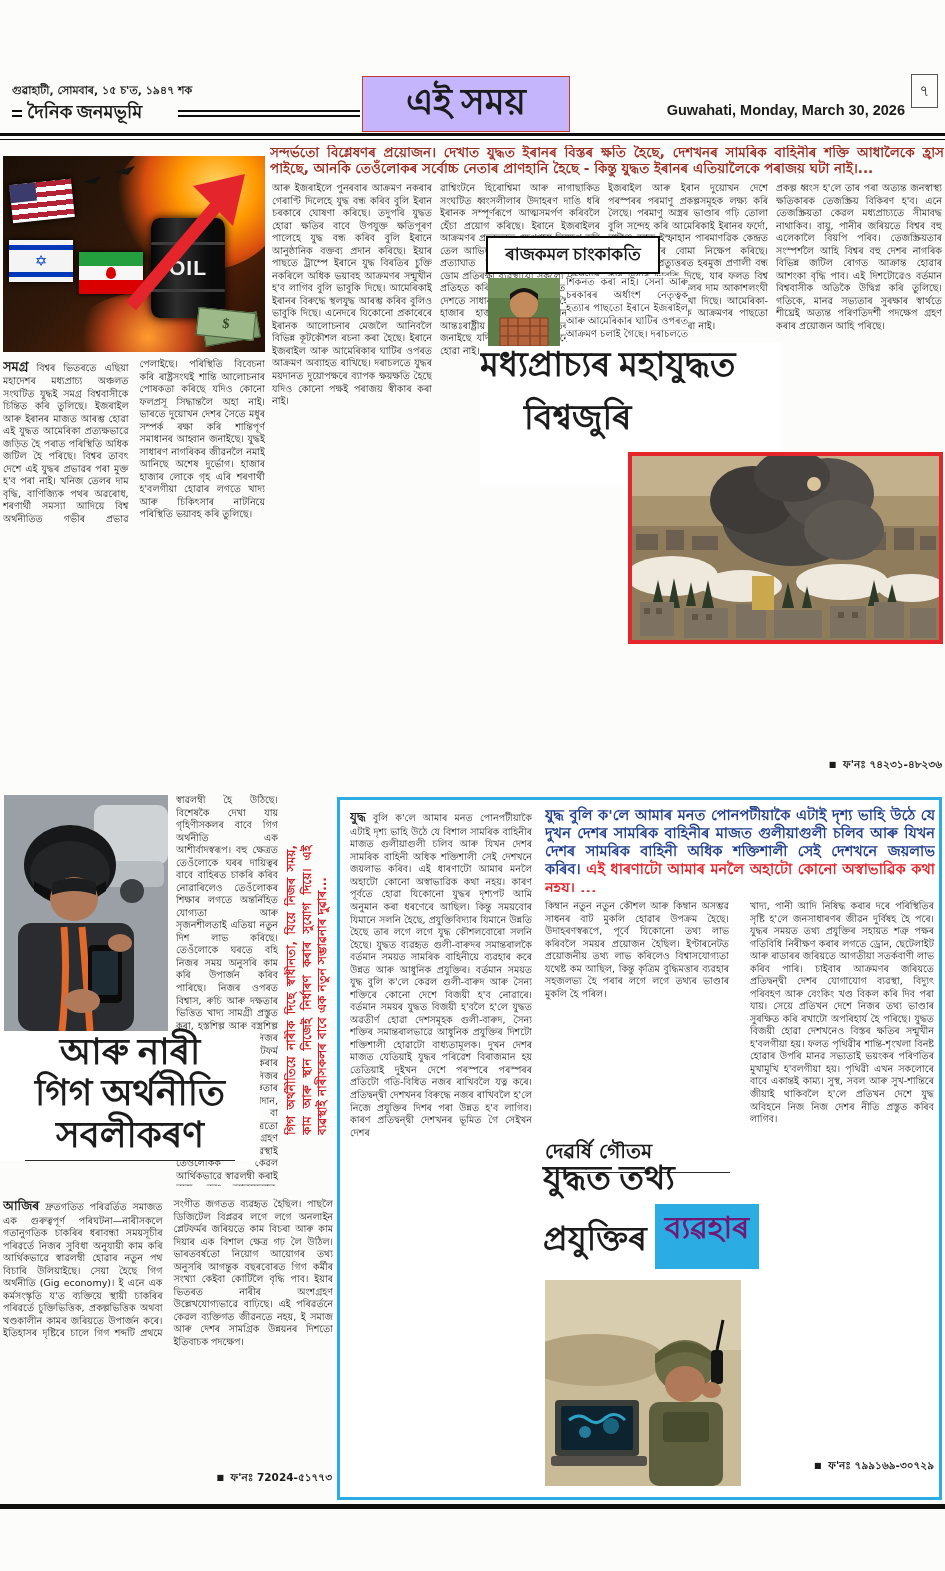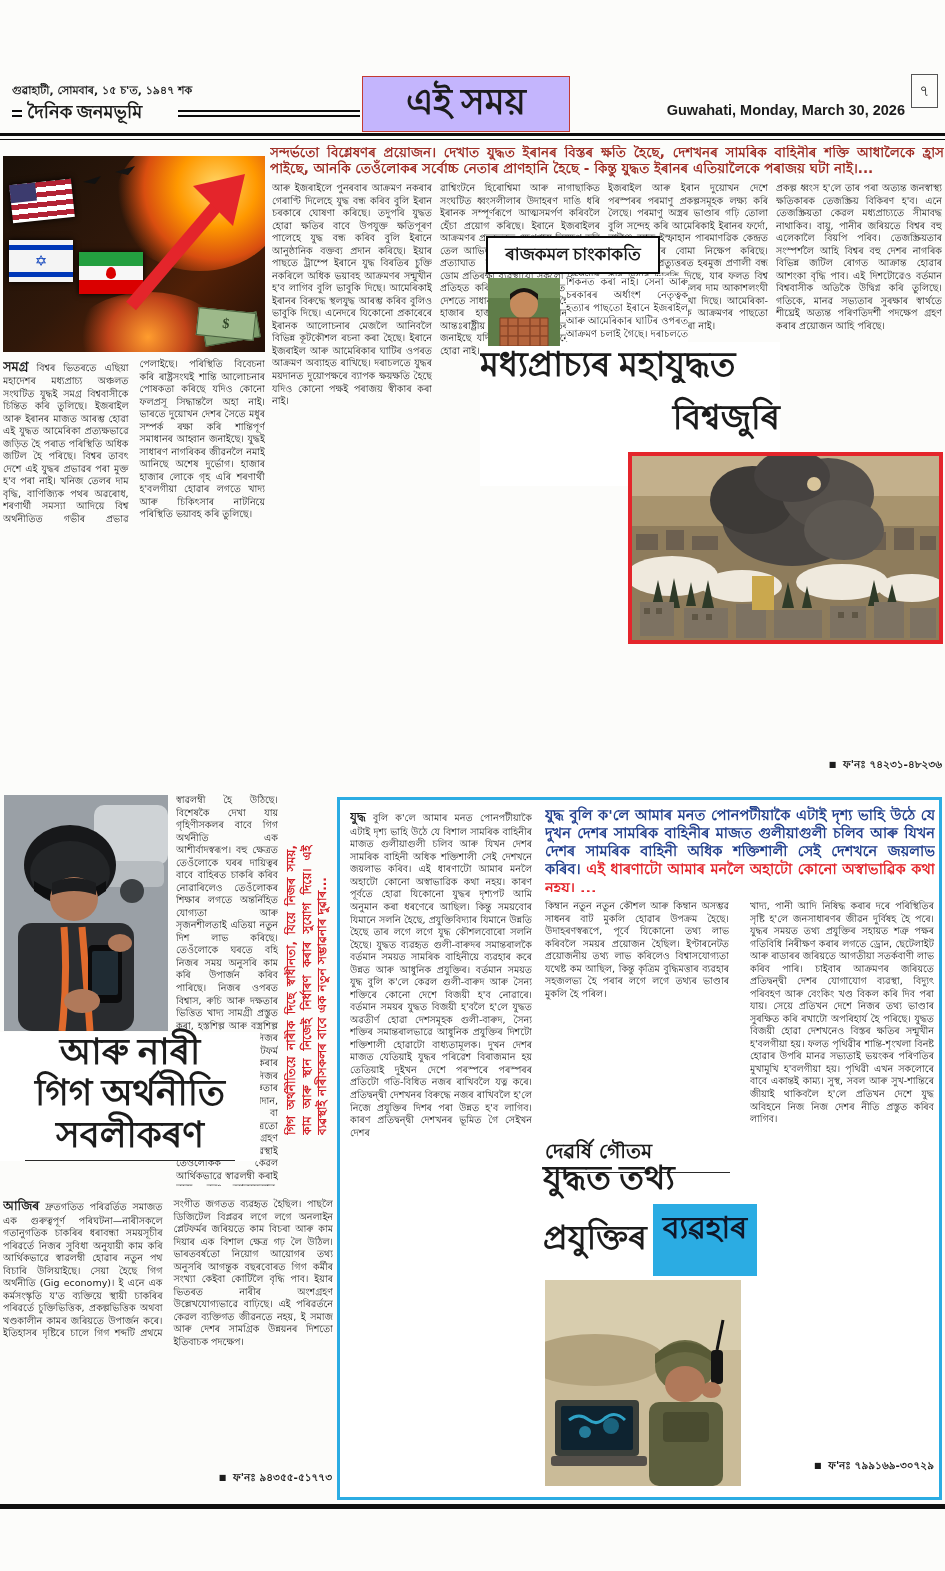--- a/index.html
+++ b/index.html
@@ -9,21 +9,21 @@
   .txt{position:absolute;font-size:9.5px;line-height:1.32;text-align:justify;
        color:#1d1d1d;overflow:hidden;z-index:1;word-break:break-word;}
   .cols2{column-count:2;column-gap:11px;}
   .lead-in{font-weight:bold;}
   .feature{background:#ffffff;z-index:2;}
   .serifb{font-family:"Liberation Serif","DejaVu Serif",serif;font-weight:bold;}
   .rule-double{border-top:3px solid #0d0d0d;border-bottom:1.5px solid #0d0d0d;height:3px;}
   .phone{font-weight:bold;font-size:10.5px;text-align:right;z-index:4;position:absolute;}
   .phone .sq{font-size:8px;position:relative;top:-1px;margin-right:3px;}
   .hl-red{display:inline-block;background:#e4252b;color:#fff;padding:1px 12px 7px 12px;}
-  .hl-blue{display:inline-block;background:#2bace3;color:#0f172a;padding:0px 10px 21px 10px;margin-left:6px;}
+  .hl-blue{display:inline-block;background:#2bace3;color:#701a75;padding:0px 10px 14px 10px;}
   .photo{position:absolute;z-index:3;overflow:hidden;}
   svg{display:block;}
 </style>
 </head>
 <body>
 
 <div class="abs" style="left:0;top:0;width:945px;height:145px;z-index:5;background:#fcfcfa;">
   <div class="abs" style="left:12px;top:82px;font-size:11px;font-weight:bold;">গুৱাহাটী, সোমবাৰ, ১৫ চ'ত, ১৯৪৭ শক</div>
   <div class="abs rule-double" style="left:12px;top:110px;width:10px;border-top-width:2px;border-bottom-width:2px;"></div>
   <div class="abs serifb" style="left:27px;top:98px;font-size:18px;">দৈনিক জনমভূমি</div>
@@ -77,20 +77,26 @@
     <div class="abs" style="left:0;top:5px;width:64px;height:5px;background:#0038b8;"></div>
     <div class="abs" style="left:0;bottom:5px;width:64px;height:5px;background:#0038b8;"></div>
     <span style="color:#0038b8;font-size:15px;">✡</span>
   </div>
 
   <div class="abs" style="left:76px;top:96px;width:64px;height:42px;box-shadow:0 0 6px #000;
               background:linear-gradient(#239f40 0 33%,#f7f7f7 33% 66%,#da0000 66% 100%);display:flex;align-items:center;justify-content:center;">
     <div style="width:10px;height:12px;background:#da0000;border-radius:50% 50% 50% 50%/60% 60% 40% 40%;"></div>
   </div>
 
+  <div class="abs" style="left:148px;top:62px;width:74px;height:100px;background:linear-gradient(90deg,#050505,#2e2e2e 35%,#0a0a0a 80%);
+              border-radius:8px/10px;box-shadow:0 0 10px #000;display:flex;align-items:center;justify-content:center;">
+    <div class="abs" style="left:0;top:24px;width:74px;height:3px;background:#3c3c3c;border-radius:2px;"></div>
+    <div class="abs" style="left:0;bottom:26px;width:74px;height:3px;background:#3c3c3c;border-radius:2px;"></div>
+    <span style="color:#f2f2f2;font-weight:bold;font-size:21px;font-family:'Liberation Sans',sans-serif;letter-spacing:1px;">OIL</span>
+  </div>
 
   <svg class="abs" style="left:120px;top:8px;" width="135" height="150" viewBox="0 0 135 150">
     <path d="M8 142 L95 40" stroke="#e4252b" stroke-width="13" fill="none"></path>
     <path d="M70 22 L122 10 L110 62 Z" fill="#e4252b"></path>
   </svg>
 
   <svg class="abs" style="left:78px;top:6px;" width="70" height="30" viewBox="0 0 70 30">
     <path d="M2 20 L20 14 L14 22 Z" fill="#111"></path>
     <path d="M34 10 L54 4 L47 13 Z" fill="#151515"></path>
   </svg>
@@ -118,21 +124,21 @@
     <path d="M20 40 V68 M30 40 V68 M42 40 V68 M52 40 V68" stroke="#8a4527" stroke-width="1.5"></path>
     <path d="M12 48 H60 M12 58 H60" stroke="#8a4527" stroke-width="1.5"></path>
   </svg>
 </div>
 <div class="txt feature" style="left:566px;top:276px;width:122px;height:112px;font-size:9.8px;z-index:2;">
   <span>শিকনত কৰা নাই। সেনা আৰু চৰকাৰৰ অৰ্ধাংশ নেতৃত্বক হত্যাৰ পাছতো ইৰানে ইজৰাইল আৰু আমেৰিকাৰ ঘাটিৰ ওপৰত আক্ৰমণ চলাই গৈছে। দৰাচলতে ইৰানে</span>
 </div>
 
 <div class="abs feature" style="left:480px;top:342px;width:300px;height:140px;padding-top:4px;">
   <div class="serifb" style="font-size:34px;line-height:1.1;white-space:nowrap;overflow:hidden;">মধ্যপ্ৰাচ্যৰ মহাযুদ্ধত</div>
-  <div style="display:flex;align-items:center;justify-content:flex-end;margin-top:8px;">
+  <div style="display:flex;align-items:center;justify-content:space-between;margin-top:8px;margin-left:44px;">
     <span class="serifb" style="font-size:34px;">বিশ্বজুৰি</span>
   </div>
 </div>
 
 <div class="photo" style="left:628px;top:452px;width:307px;height:184px;border:4px solid #e4252b;background:#b9a57f;">
   <svg width="307" height="184" viewBox="0 0 307 184">
     <rect width="307" height="60" fill="#c3b08c"></rect>
     <rect y="40" width="307" height="40" fill="#a8946e"></rect>
     <rect y="70" width="307" height="114" fill="#8e7c5c"></rect>
     <g fill="#6d6050">
@@ -222,21 +228,21 @@
   <div class="serifb" style="font-size:36px;line-height:1.15;">সবলীকৰণ</div>
   <div style="width:210px;margin:4px auto 0;border-bottom:1.5px solid #2a2a2a;"></div>
 </div>
 
 <div class="txt cols2" style="left:3px;top:1198px;width:330px;height:266px;">
   <span class="lead-in" style="font-size:12.5px;">আজিৰ</span>
   <span>দ্ৰুতগতিত পৰিৱৰ্তিত সমাজত এক গুৰুত্বপূৰ্ণ পৰিঘটনা—নাৰীসকলে গতানুগতিক চাকৰিৰ ধৰাবন্ধা সময়সূচীৰ পৰিৱৰ্তে নিজৰ সুবিধা অনুযায়ী কাম কৰি আৰ্থিকভাৱে স্বাৱলম্বী হোৱাৰ নতুন পথ বিচাৰি উলিয়াইছে। সেয়া হৈছে গিগ অৰ্থনীতি (Gig economy)। ই এনে এক কৰ্মসংস্কৃতি য'ত ব্যক্তিয়ে স্থায়ী চাকৰিৰ পৰিৱৰ্তে চুক্তিভিত্তিক, প্ৰকল্পভিত্তিক অথবা খণ্ডকালীন কামৰ জৰিয়তে উপাৰ্জন কৰে। ইতিহাসৰ দৃষ্টিৰে চালে গিগ শব্দটি প্ৰথমে সংগীত জগতত ব্যৱহৃত হৈছিল। পাছলৈ ডিজিটেল বিপ্লৱৰ লগে লগে অনলাইন প্লেটফৰ্মৰ জৰিয়তে কাম বিচৰা আৰু কাম দিয়াৰ এক বিশাল ক্ষেত্ৰ গঢ় লৈ উঠিল। ভাৰতবৰ্ষতো নিয়োগ আয়োগৰ তথ্য অনুসৰি আগন্তুক বছৰবোৰত গিগ কৰ্মীৰ সংখ্যা কেইবা কোটিলৈ বৃদ্ধি পাব। ইয়াৰ ভিতৰত নাৰীৰ অংশগ্ৰহণ উল্লেখযোগ্যভাৱে বাঢ়িছে। এই পৰিৱৰ্তনে কেৱল ব্যক্তিগত জীৱনতে নহয়, ই সমাজ আৰু দেশৰ সামগ্ৰিক উন্নয়নৰ দিশতো ইতিবাচক পদক্ষেপ।</span>
 </div>
 <div class="phone" style="left:170px;top:1470px;width:162px;">
   <span class="sq">■</span>
-  <span>ফ'নঃ ৯৪৩৫৫-৫১৭৭৩</span>
+  <span>ফ'নঃ 72024-৫১৭৭৩</span>
 </div>
 
 <div class="abs" style="left:337px;top:797px;width:599px;height:697px;border:3.5px solid #2bace3;background:#fff;z-index:1;"></div>
 
 <div class="txt" style="left:350px;top:810px;width:182px;height:674px;z-index:2;">
   <span class="lead-in" style="font-size:12px;">যুদ্ধ</span>
   <span>বুলি ক'লে আমাৰ মনত পোনপটীয়াকৈ এটাই দৃশ্য ভাহি উঠে যে বিশাল সামৰিক বাহিনীৰ মাজত গুলীয়াগুলী চলিব আৰু যিখন দেশৰ সামৰিক বাহিনী অধিক শক্তিশালী সেই দেশখনে জয়লাভ কৰিব। এই ধাৰণাটো আমাৰ মনলৈ অহাটো কোনো অস্বাভাৱিক কথা নহয়। কাৰণ পূৰ্বতে হোৱা যিকোনো যুদ্ধৰ দৃশ্যপট আমি অনুমান কৰা ধৰণেৰে আছিল। কিন্তু সময়বোৰ যিমানে সলনি হৈছে, প্ৰযুক্তিবিদ্যাৰ যিমানে উন্নতি হৈছে তাৰ লগে লগে যুদ্ধ কৌশলবোৰো সলনি হৈছে। যুদ্ধত ব্যৱহৃত গুলী-বাৰুদৰ সমান্তৰালকৈ বৰ্তমান সময়ত সামৰিক বাহিনীয়ে ব্যৱহাৰ কৰে উন্নত আৰু আধুনিক প্ৰযুক্তিৰ। বৰ্তমান সময়ত যুদ্ধ বুলি ক'লে কেৱল গুলী-বাৰুদ আৰু সৈন্য শক্তিৰে কোনো দেশে বিজয়ী হ'ব নোৱাৰে। বৰ্তমান সময়ৰ যুদ্ধত বিজয়ী হ'বলৈ হ'লে যুদ্ধত অৱতীৰ্ণ হোৱা দেশসমূহক গুলী-বাৰুদ, সৈন্য শক্তিৰ সমান্তৰালভাৱে আধুনিক প্ৰযুক্তিৰ দিশটো শক্তিশালী হোৱাটো বাধ্যতামূলক। দুখন দেশৰ মাজত যেতিয়াই যুদ্ধৰ পৰিৱেশ বিৰাজমান হয় তেতিয়াই দুইখন দেশে পৰস্পৰে পৰস্পৰৰ প্ৰতিটো গতি-বিধিত নজৰ ৰাখিবলৈ যত্ন কৰে। প্ৰতিদ্বন্দ্বী দেশখনৰ বিৰুদ্ধে নজৰ ৰাখিবলৈ হ'লে নিজে প্ৰযুক্তিৰ দিশৰ পৰা উন্নত হ'ব লাগিব। কাৰণ প্ৰতিদ্বন্দ্বী দেশখনৰ ভূমিত গৈ সেইখন দেশৰ</span>
 </div>
 
 <div class="abs" style="left:545px;top:806px;width:390px;height:86px;overflow:hidden;z-index:2;
@@ -249,21 +255,21 @@
   <span>কিম্বান নতুন নতুন কৌশল আৰু কিম্বান অসম্ভৱ সাধনৰ বাট মুকলি হোৱাৰ উপক্ৰম হৈছে। উদাহৰণস্বৰূপে, পূৰ্বে যিকোনো তথ্য লাভ কৰিবলৈ সময়ৰ প্ৰয়োজন হৈছিল। ইণ্টাৰনেটত প্ৰয়োজনীয় তথ্য লাভ কৰিলেও বিশ্বাসযোগ্যতা যথেষ্ট কম আছিল, কিন্তু কৃত্ৰিম বুদ্ধিমত্তাৰ ব্যৱহাৰ সহজলভ্য হৈ পৰাৰ লগে লগে তথ্যৰ ভাণ্ডাৰ মুকলি হৈ পৰিল।</span>
 </div>
 
 <div class="abs" style="left:545px;top:1136px;width:200px;z-index:2;">
   <span style="font-size:20px;font-weight:bold;">দেৱৰ্ষি গৌতম</span>
   <div style="width:185px;border-bottom:1.5px solid #2a2a2a;margin-top:3px;"></div>
 </div>
 
 <div class="abs" style="left:543px;top:1160px;width:330px;z-index:2;">
   <div class="serifb" style="font-size:33px;line-height:1.15;">যুদ্ধত তথ্য</div>
-  <div style="display:flex;align-items:center;margin-top:6px;">
+  <div style="display:flex;align-items:flex-end;gap:8px;margin-top:6px;">
     <span class="serifb" style="font-size:33px;">প্ৰযুক্তিৰ</span>
     <span class="hl-blue serifb" style="font-size:30px;">ব্যৱহাৰ</span>
   </div>
 </div>
 
 <div class="photo" style="left:545px;top:1280px;width:196px;height:206px;background:#c7b693;">
   <svg width="196" height="206" viewBox="0 0 196 206">
     <rect width="196" height="206" fill="#cabb98"></rect>
     <rect width="196" height="70" fill="#d8cdae"></rect>
     <ellipse cx="50" cy="80" rx="70" ry="26" fill="#b3a37e"></ellipse>

